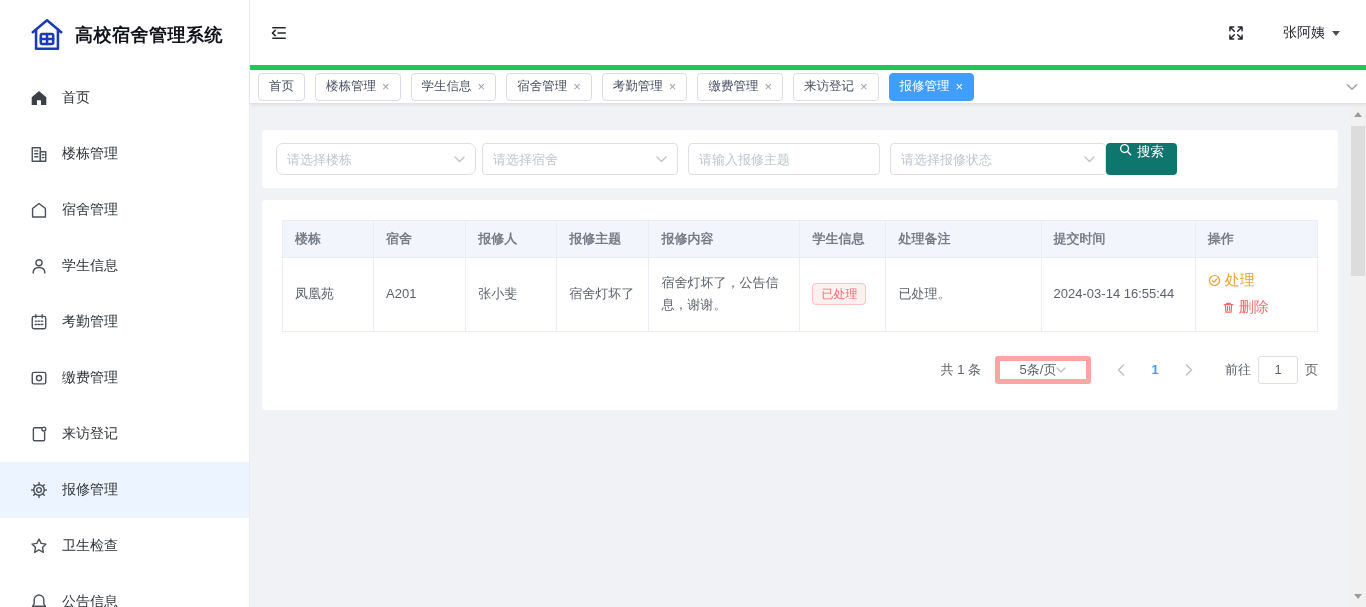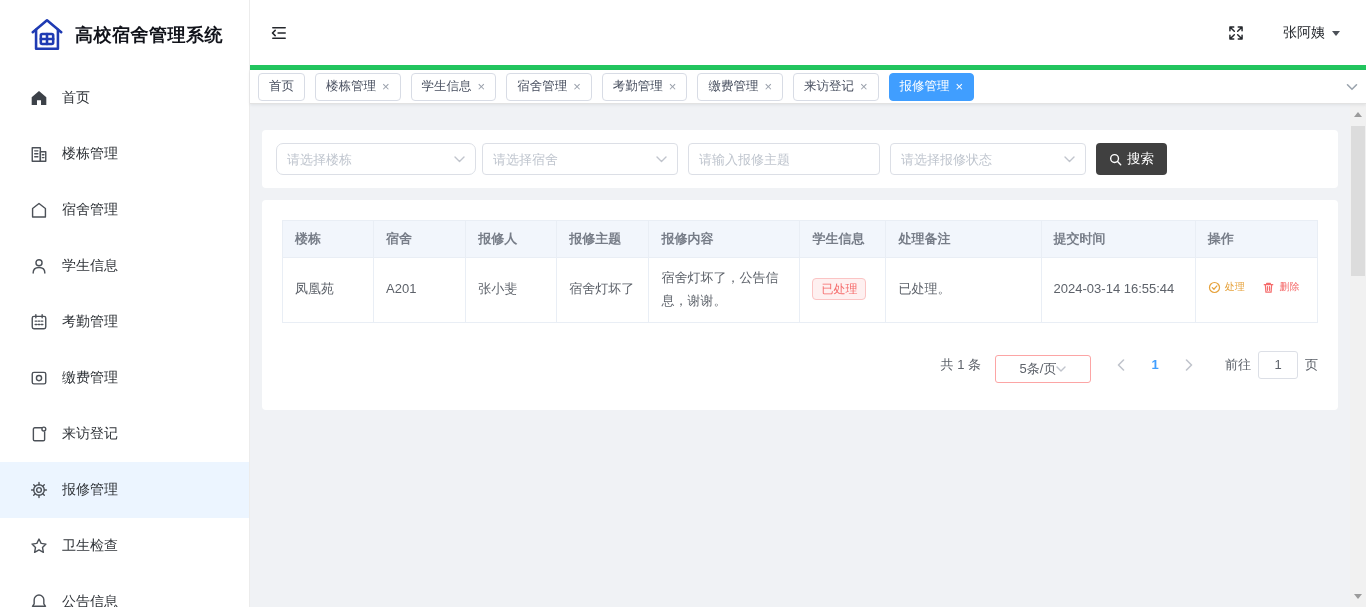--- a/index.html
+++ b/index.html
@@ -36,38 +36,38 @@
 
   
   .content { flex:1; background:#f0f2f5; padding:26px 28px 0 12px; position:relative; overflow:hidden; }
   .card { background:#fff; border-radius:4px; }
   .filter-card { height:58px; padding:13px 14px; display:flex; align-items:center; margin-bottom:12px; }
   .sel { height:32px; border:1px solid #dcdfe6; border-radius:4px; display:flex; align-items:center; padding:0 10px; background:#fff; }
   .sel input { border:none; outline:none; flex:1; font-size:13px; font-family:inherit; color:#606266; background:transparent; min-width:0; }
   .sel input::placeholder { color:#bfc5ce; }
   .sel svg { width:11px; height:7px; stroke:#c0c4cc; fill:none; stroke-width:1.4; stroke-linecap:round; stroke-linejoin:round; flex:0 0 11px; }
   .w1 { width:200px; margin-right:6px;border-radius:7px; } .w2 { width:196px; margin-right:10px; }
-  .w3 { width:192px; margin-right:10px; } .w4 { width:196px; margin-right:10px; }
-  .btn-search { height:32px; padding:0 13px; background:#404040; color:#fff; border:none; border-radius:4px; font-size:13.5px; font-family:inherit; display:inline-flex; align-items:center; gap:5px; cursor:pointer; }
+  .w3 { width:192px; margin-right:10px; } .w4 { width:216px; }
+  .btn-search { height:32px; padding:0 13px; background:#0f766e; color:#fff; border:none; border-radius:4px; font-size:13.5px; font-family:inherit; display:inline-flex; gap:5px; cursor:pointer; }
   .btn-search svg { width:13px; height:13px; stroke:#fff; fill:none; stroke-width:1.5; stroke-linecap:round; }
 
   .table-card { height:210px; padding:20px 20px 0; }
   table { width:100%; border-collapse:collapse; table-layout:fixed; }
   th,td { border:1px solid #e9eef5; text-align:left; padding:9px 12px; font-size:13px; }
   th { background:#f2f6fc; color:#777d88; font-weight:700; height:36px; }
   td { color:#5d626a; height:60px; line-height:1.75; }
   .tag-danger { display:inline-block; font-size:12px; line-height:18px; padding:1px 8px; color:#f56c6c; background:#fef0f0; border:1px solid #fbc4c4; border-radius:4px; }
-  .action { display:inline-flex; align-items:center; gap:4px; cursor:pointer; font-size:10px; white-space:nowrap; }
+  .action { display:inline-flex; align-items:center; gap:4px; cursor:pointer; font-size:15px; white-space:nowrap; }
   .action svg { width:13px; height:13px; fill:none; stroke-width:1.3; stroke-linecap:round; stroke-linejoin:round; }
   .action-process { color:#e6a23c; } .action-process svg { stroke:#e6a23c; }
   .action-delete { color:#f56c6c; margin-left:14px; } .action-delete svg { stroke:#f56c6c; }
 
   .pagination { margin-top:24px; display:flex; justify-content:flex-end; align-items:center; font-size:13px; color:#5d626a; }
   .pg-total { margin-right:14px; }
-  .size-select { width:96px; height:28px; border:1px solid #fca5a5; border-radius:3px; display:flex; align-items:center; justify-content:center; color:#5d626a; cursor:pointer; background:#fff;margin-top:8px; }
+  .size-select { width:96px; height:28px; border:5px solid #fca5a5; border-radius:3px; display:flex; align-items:center; justify-content:center; color:#5d626a; cursor:pointer; background:#fff; }
   .size-select svg { width:10px; height:6px; stroke:#c0c4cc; fill:none; stroke-width:1.4; stroke-linecap:round; stroke-linejoin:round; }
   .pg-arrow { width:28px; height:28px; display:flex; align-items:center; justify-content:center; cursor:pointer; }
   .pg-arrow svg { width:8px; height:12px; stroke:#c0c4cc; fill:none; stroke-width:1.6; stroke-linecap:round; stroke-linejoin:round; }
   .pg-prev { margin-left:16px; } 
   .pg-page { width:28px; text-align:center; color:#409eff; font-weight:700; cursor:pointer; margin:0 6px; }
   .pg-next { margin-right:22px; }
   .pg-goto { display:flex; align-items:center; gap:7px; }
   .pg-goto input { width:40px; height:28px; border:1px solid #dcdfe6; border-radius:3px; text-align:center; font-size:13px; font-family:inherit; color:#5d626a; outline:none; }
 
   

